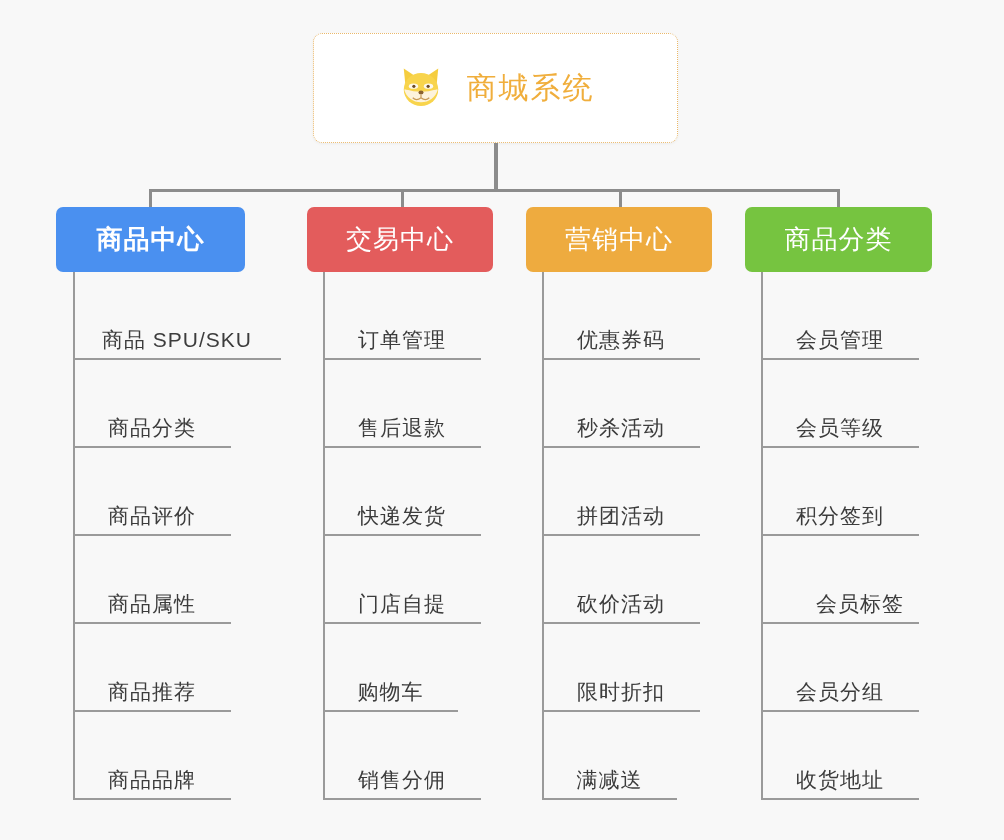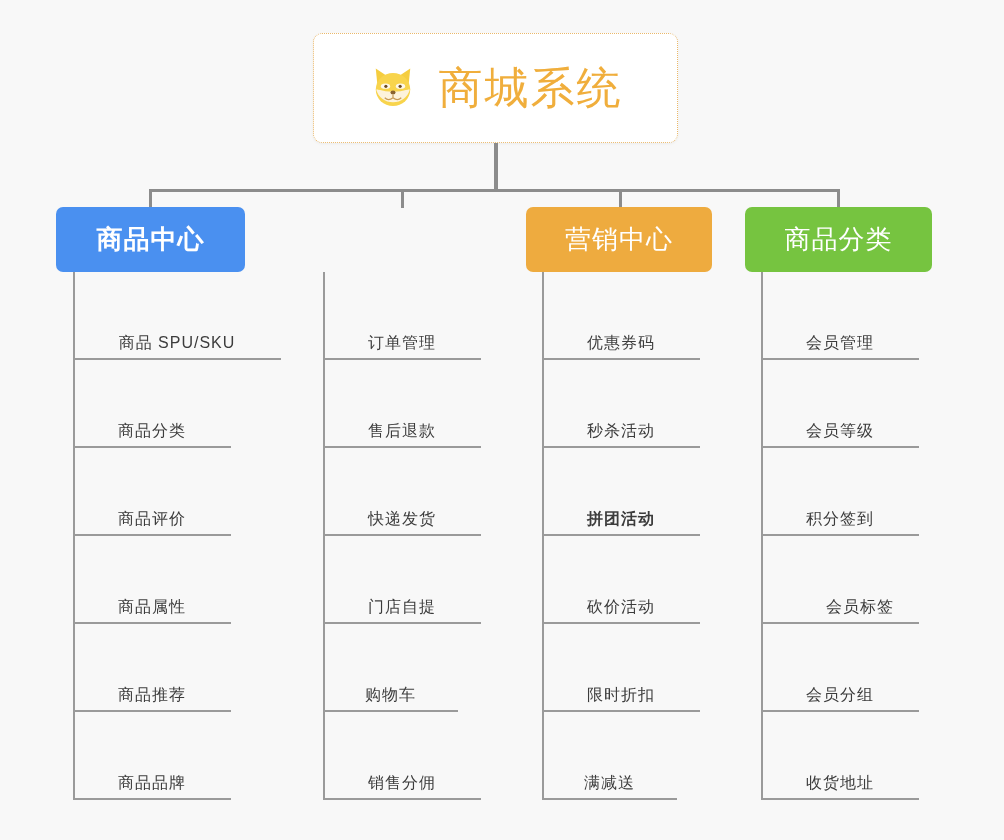--- a/index.html
+++ b/index.html
@@ -42,21 +42,21 @@
     align-items: center;
     gap: 14px;
   }
   .root-icon {
     width: 48px;
     height: 48px;
     flex: 0 0 48px;
     display: block;
   }
   .root-title {
-    font-size: 44px;
+    font-size: 30px;
     color: #f0ae3c;
     letter-spacing: 2px;
     line-height: 1;
     white-space: nowrap;
     margin-left: 8px;
   }
 
   
   .conn {
     position: absolute;
@@ -97,21 +97,21 @@
     left: 0;
     box-sizing: border-box;
     border-bottom: 2px solid #9a9a9a;
     height: 88px;
     display: flex;
     align-items: flex-end;
     justify-content: center;
     padding-bottom: 2px;
   }
   .leaf-label {
-    font-size: 16px;
+    font-size: 21px;
     color: #3c3c3c;
     letter-spacing: 1px;
     white-space: nowrap;
     line-height: 1.25;
     padding: 0 6px 3px 6px;
   }
 </style>
 </head>
 <body>
 
@@ -170,20 +170,23 @@
       <span class="leaf-label">商品属性</span>
     </div>
     <div class="leaf-item" style="top:352px; width:158px;">
       <span class="leaf-label">商品推荐</span>
     </div>
     <div class="leaf-item" style="top:440px; width:158px;">
       <span class="leaf-label">商品品牌</span>
     </div>
   </div>
 
+  <div class="cat-box" style="left:307px; top:207px; width:186px; background:#e35c5c;">
+    <span>交易中心</span>
+  </div>
   <div class="leaf-col" style="left:323px; width:200px;">
     <div class="leaf-spine" style="height:528px;"></div>
     <div class="leaf-item" style="top:0px;   width:158px;">
       <span class="leaf-label">订单管理</span>
     </div>
     <div class="leaf-item" style="top:88px;  width:158px;">
       <span class="leaf-label">售后退款</span>
     </div>
     <div class="leaf-item" style="top:176px; width:158px;">
       <span class="leaf-label">快递发货</span>
@@ -203,21 +206,21 @@
     <span>营销中心</span>
   </div>
   <div class="leaf-col" style="left:542px; width:200px;">
     <div class="leaf-spine" style="height:528px;"></div>
     <div class="leaf-item" style="top:0px;   width:158px;">
       <span class="leaf-label">优惠券码</span>
     </div>
     <div class="leaf-item" style="top:88px;  width:158px;">
       <span class="leaf-label">秒杀活动</span>
     </div>
-    <div class="leaf-item" style="top:176px; width:158px;font-weight:bold;">
+    <div class="leaf-item" style="top:176px; width:158px;">
       <span class="leaf-label">拼团活动</span>
     </div>
     <div class="leaf-item" style="top:264px; width:158px;">
       <span class="leaf-label">砍价活动</span>
     </div>
     <div class="leaf-item" style="top:352px; width:158px;">
       <span class="leaf-label">限时折扣</span>
     </div>
     <div class="leaf-item" style="top:440px; width:135px;">
       <span class="leaf-label">满减送</span>

